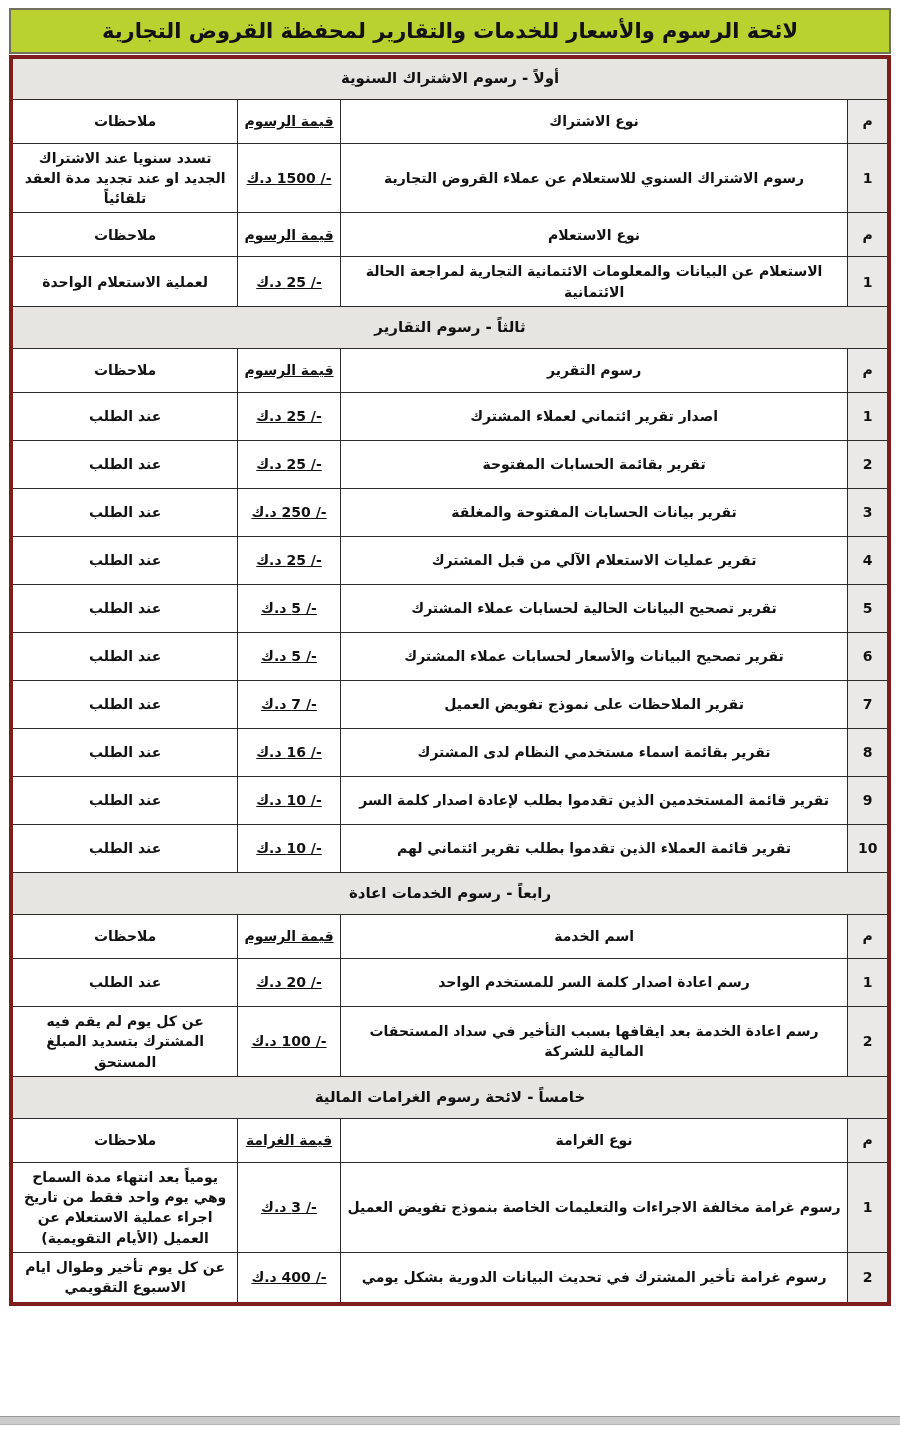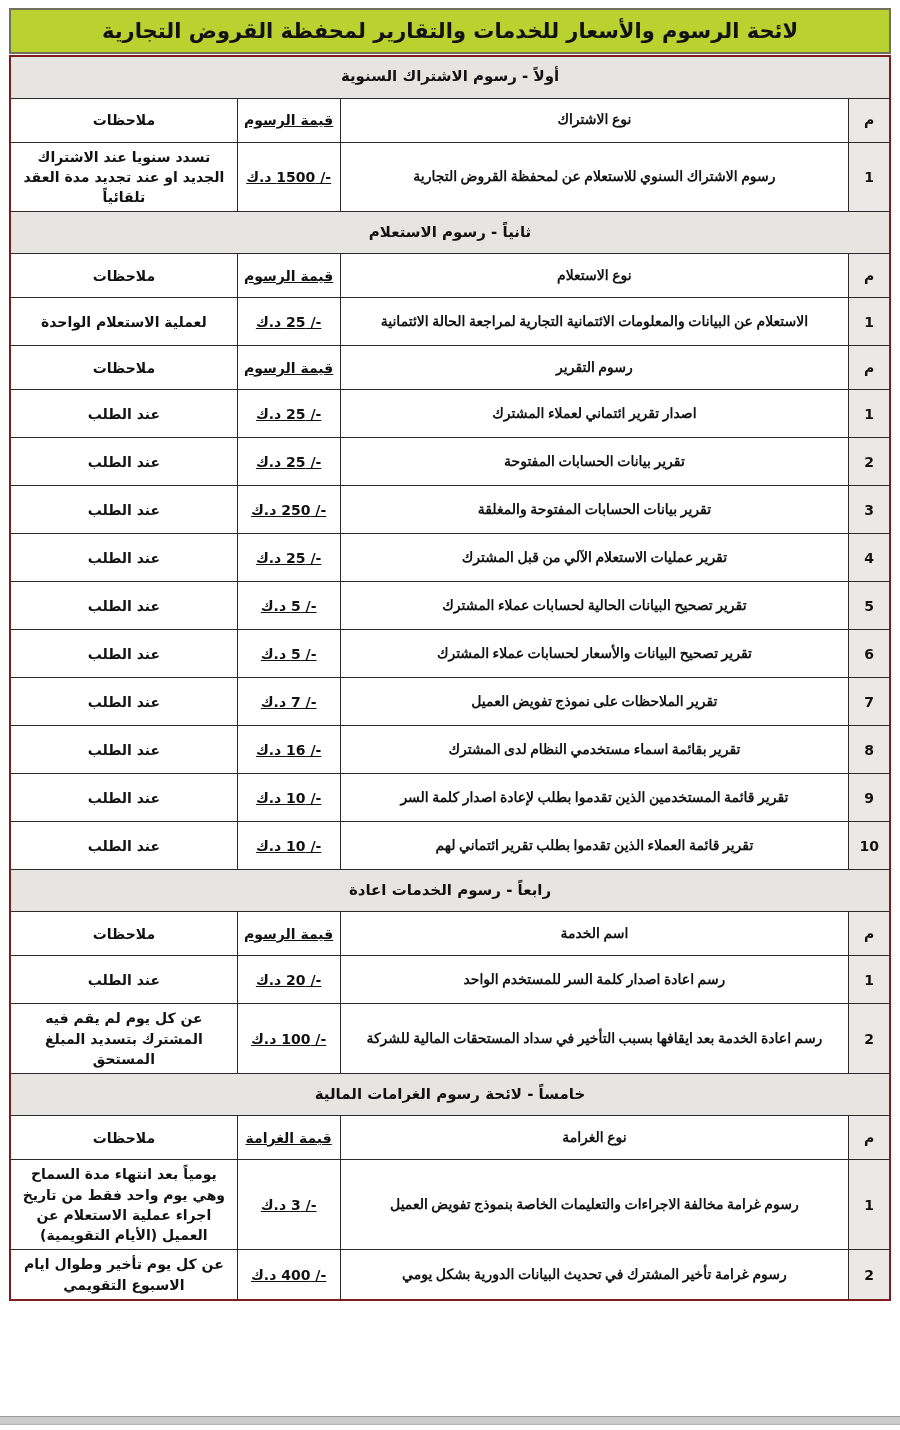--- a/index.html
+++ b/index.html
@@ -23,21 +23,21 @@
     background:#b9d230;
     border:2px solid #70705c;
     height:46px;
     display:flex; align-items:center; justify-content:center;
     font-size:21px; font-weight:bold; color:#121212;
     margin-bottom:1px;
   }
   table.fees {
     width:100%;
     border-collapse:collapse;
-    border:2px solid #7f1d1d;
+    border:4px solid #7f1d1d;
     direction:rtl;
   }
   table.fees td {
     border:1.4px solid #2b2b2b;
     font-weight:bold;
     color:#121212;
     text-align:center;
     vertical-align:middle;
     font-size:14px;
     padding:4px 6px;
@@ -47,21 +47,21 @@
     background:#e6e5e2;
     height:42px;
     font-size:15px;
   }
   tr.header-row td { height:44px; background:#ffffff; }
   tr.data-row td { height:48px; background:#ffffff; }
   td.c-num {
     width:41px;
     background:#eae9e7 !important;
   }
-  td.c-type  { width:506px;font-family:Liberation Serif, serif; }
+  td.c-type  { width:506px; }
   td.c-fee   { width:99px;  white-space:nowrap;text-decoration:underline; }
   td.c-notes { width:226px; }
   .hscrollbar {
     position:absolute;
     left:0; top:1416px;
     width:900px; height:9px;
     background:#cbcbcb;
     border-top:1.5px solid #9b9b9b;
     border-bottom:1px solid #b5b5b5;
   }
@@ -80,54 +80,54 @@
             <td class="" colspan="4">أولاً - رسوم الاشتراك السنوية</td>
           </tr>
           <tr class="header-row">
             <td class="c-num">م</td>
             <td class="c-type">نوع الاشتراك</td>
             <td class="c-fee">قيمة الرسوم</td>
             <td class="c-notes">ملاحظات</td>
           </tr>
           <tr class="data-row">
             <td class="c-num">1</td>
-            <td class="c-type">رسوم الاشتراك السنوي للاستعلام عن لمحفظة القروض التجارية</td>
+            <td class="c-type">رسوم الاشتراك السنوي للاستعلام عن عملاء القروض التجارية</td>
             <td class="c-fee">-/ 1500 د.ك</td>
             <td class="c-notes">تسدد سنويا عند الاشتراك الجديد او عند تجديد مدة العقد تلقائياً</td>
           </tr>
-          <tr class="band-row">
-            <td class="" colspan="4">ثانياً - رسوم الاستعلام</td>
-          </tr>
           <tr class="header-row">
             <td class="c-num">م</td>
             <td class="c-type">نوع الاستعلام</td>
             <td class="c-fee">قيمة الرسوم</td>
             <td class="c-notes">ملاحظات</td>
           </tr>
           <tr class="data-row">
             <td class="c-num">1</td>
             <td class="c-type">الاستعلام عن البيانات والمعلومات الائتمانية التجارية لمراجعة الحالة الائتمانية</td>
             <td class="c-fee">-/ 25 د.ك</td>
             <td class="c-notes">لعملية الاستعلام الواحدة</td>
           </tr>
+          <tr class="band-row">
+            <td class="" colspan="4">ثالثاً - رسوم التقارير</td>
+          </tr>
           <tr class="header-row">
             <td class="c-num">م</td>
             <td class="c-type">رسوم التقرير</td>
             <td class="c-fee">قيمة الرسوم</td>
             <td class="c-notes">ملاحظات</td>
           </tr>
           <tr class="data-row">
             <td class="c-num">1</td>
             <td class="c-type">اصدار تقرير ائتماني لعملاء المشترك</td>
             <td class="c-fee">-/ 25 د.ك</td>
             <td class="c-notes">عند الطلب</td>
           </tr>
           <tr class="data-row">
             <td class="c-num">2</td>
-            <td class="c-type">تقرير بيانات الحسابات المفتوحة</td>
+            <td class="c-type">تقرير بقائمة الحسابات المفتوحة</td>
             <td class="c-fee">-/ 25 د.ك</td>
             <td class="c-notes">عند الطلب</td>
           </tr>
           <tr class="data-row">
             <td class="c-num">3</td>
             <td class="c-type">تقرير بيانات الحسابات المفتوحة والمغلقة</td>
             <td class="c-fee">-/ 250 د.ك</td>
             <td class="c-notes">عند الطلب</td>
           </tr>
           <tr class="data-row">

